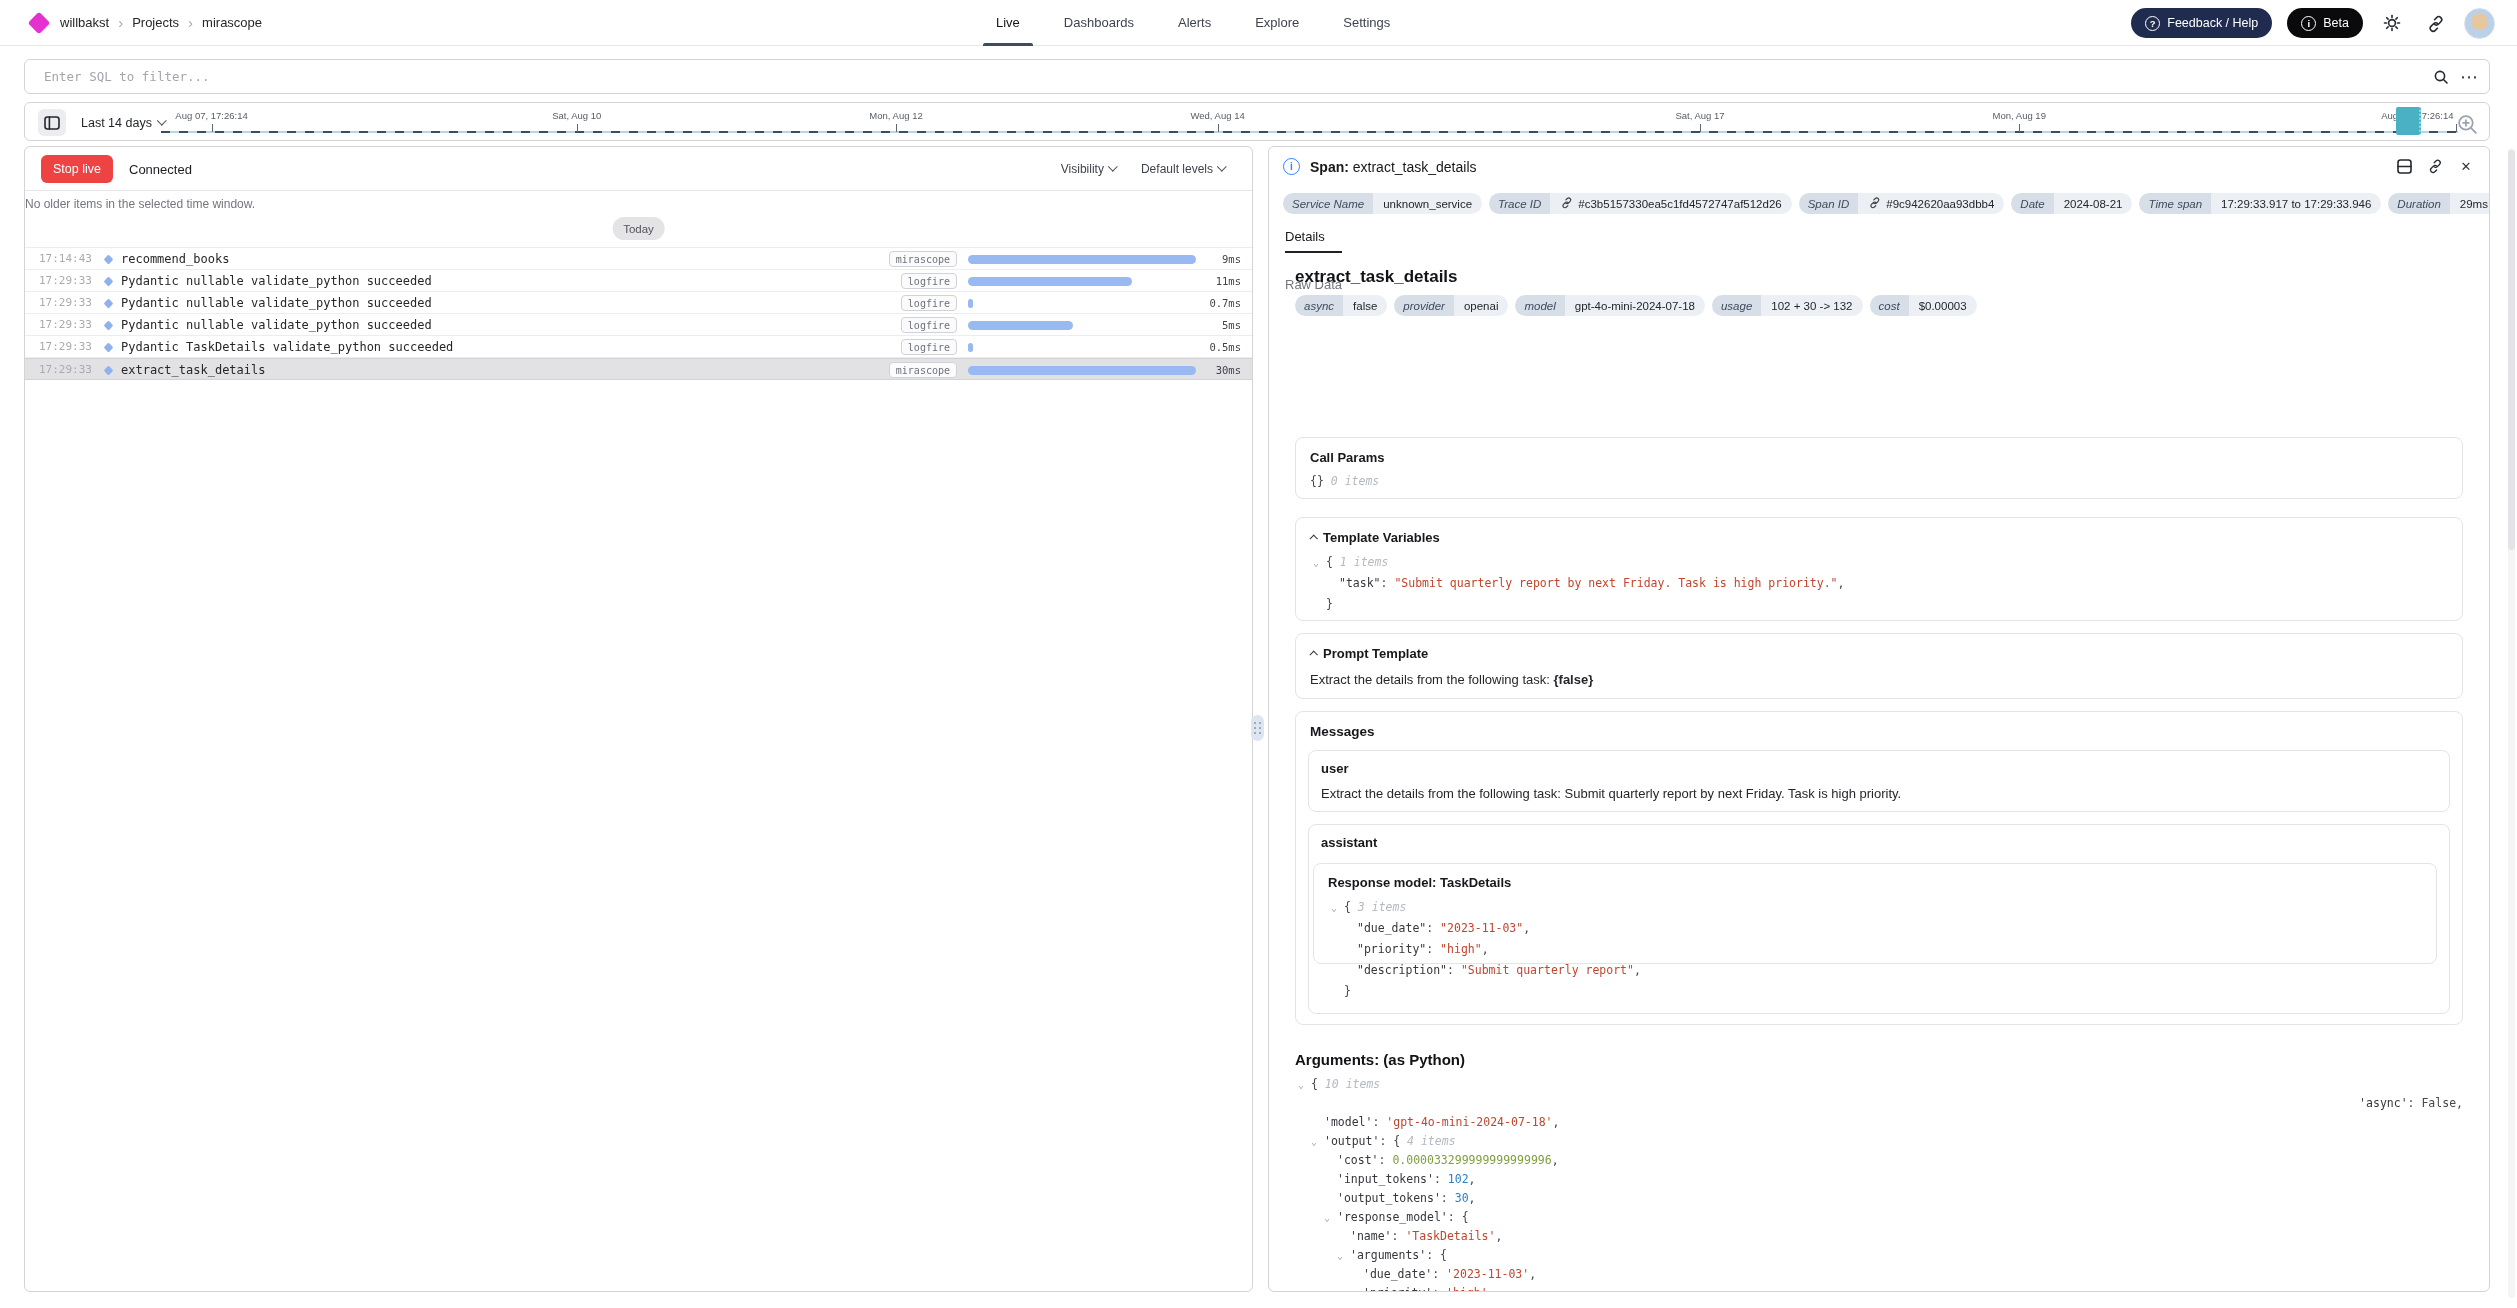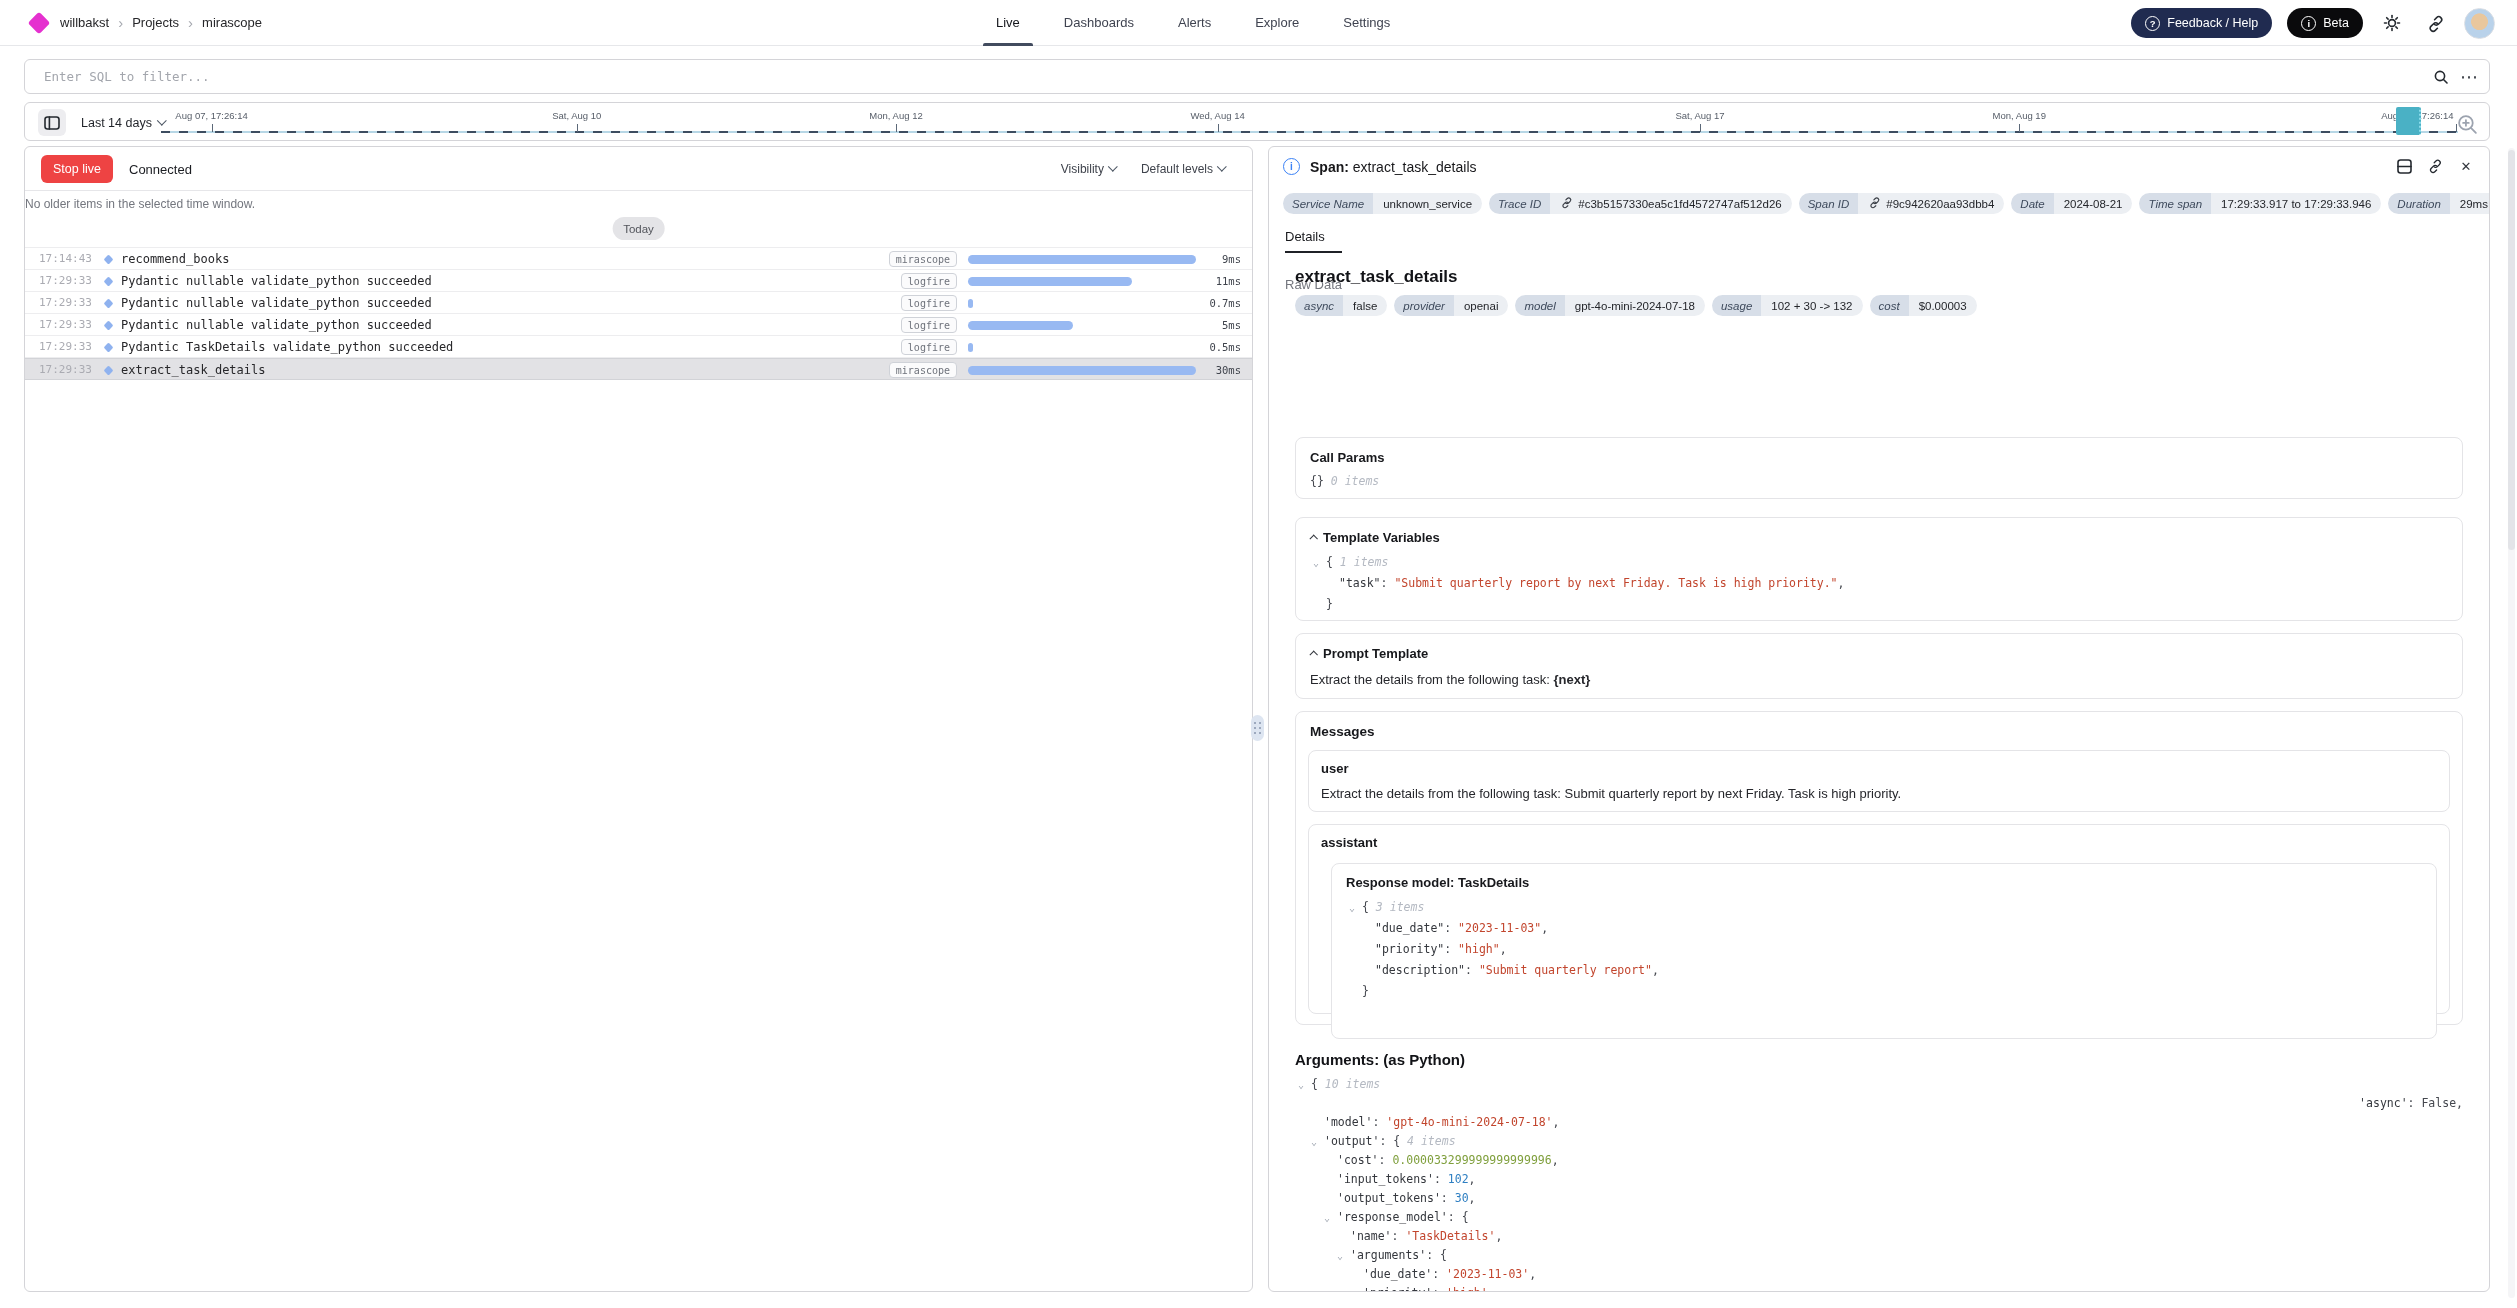--- a/index.html
+++ b/index.html
@@ -411,34 +411,34 @@
             <div class="ln" style="padding-left: 27px;"><span class="seg-k">"task"</span><span class="seg-p">: </span><span class="seg-s">"Submit quarterly report by next Friday. Task is high priority."</span><span class="seg-p">,</span></div>
             <div class="ln" style="padding-left: 14px;"><span class="seg-p">}</span></div>
           </div>
       </div>
 
       <div class="card" style="top:368px;height:66px;">
         <div class="card-title" style="position:absolute;left:14px;top:12px;">
             <i class="chev-up"></i>
             <span>Prompt Template</span>
           </div>
-        <div class="msg-text" style="position:absolute;left:14px;top:38px;"><span>Extract the details from the following task: </span><b>{next}</b></div>
+        <div class="msg-text" style="position:absolute;left:14px;top:38px;"><span>Extract the details from the following task: </span><b>{false}</b></div>
       </div>
 
       <div class="card" style="top:446px;height:314px;">
         <div class="card-title" style="position:absolute;left:14px;top:12px;font-size:13.5px;">
             <span>Messages</span>
           </div>
         <div class="card" style="left:12px;right:12px;top:38px;height:62px;">
           <div class="msg-label" style="position:absolute;left:12px;top:10px;">user</div>
           <div class="msg-text" style="position:absolute;left:12px;top:35px;right:12px;">Extract the details from the following task: Submit quarterly report by next Friday. Task is high priority.</div>
         </div>
         <div class="card" style="left:12px;right:12px;top:112px;height:190px;">
           <div class="msg-label" style="position:absolute;left:12px;top:10px;">assistant</div>
-          <div class="card" style="left:22px;right:12px;top:38px;height:176px;">
+          <div class="card" style="left:4px;right:12px;top:38px;height:101px;">
             <div class="card-title" style="position:absolute;left:14px;top:11px;">
                 <span>Response model: TaskDetails</span>
               </div>
             <div class="tree" id="tree-rm" style="position:absolute;left:16px;top:33px;right:14px;">
                 <div class="ln" style="padding-left: 14px;"><span class="seg-c">⌄</span><span class="seg-p">{</span><span class="seg-i"> 3 items</span></div>
                 <div class="ln" style="padding-left: 27px;"><span class="seg-k">"due_date"</span><span class="seg-p">: </span><span class="seg-s">"2023-11-03"</span><span class="seg-p">,</span></div>
                 <div class="ln" style="padding-left: 27px;"><span class="seg-k">"priority"</span><span class="seg-p">: </span><span class="seg-s">"high"</span><span class="seg-p">,</span></div>
                 <div class="ln" style="padding-left: 27px;"><span class="seg-k">"description"</span><span class="seg-p">: </span><span class="seg-s">"Submit quarterly report"</span><span class="seg-p">,</span></div>
                 <div class="ln" style="padding-left: 14px;"><span class="seg-p">}</span></div>
               </div>

